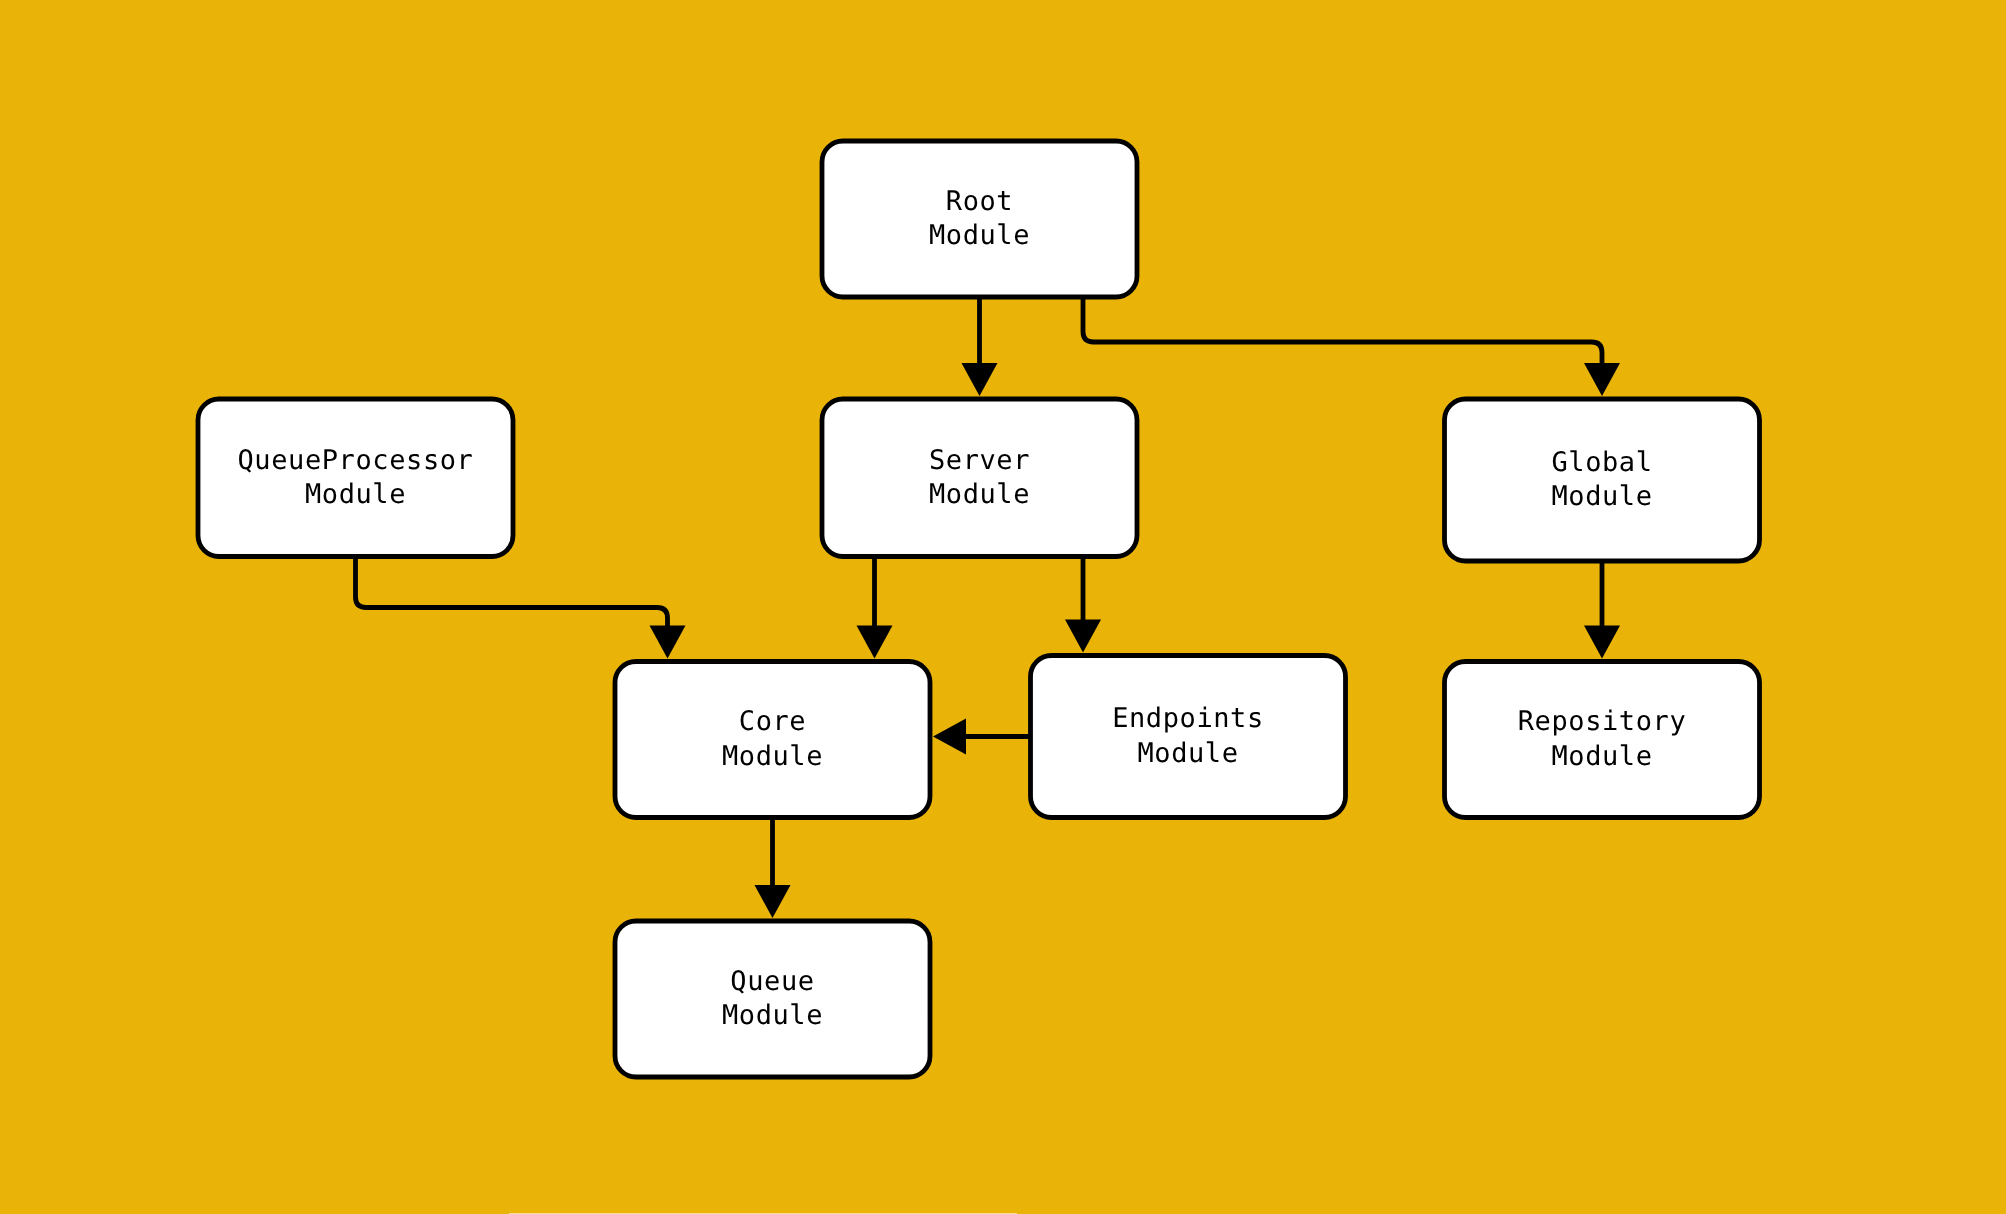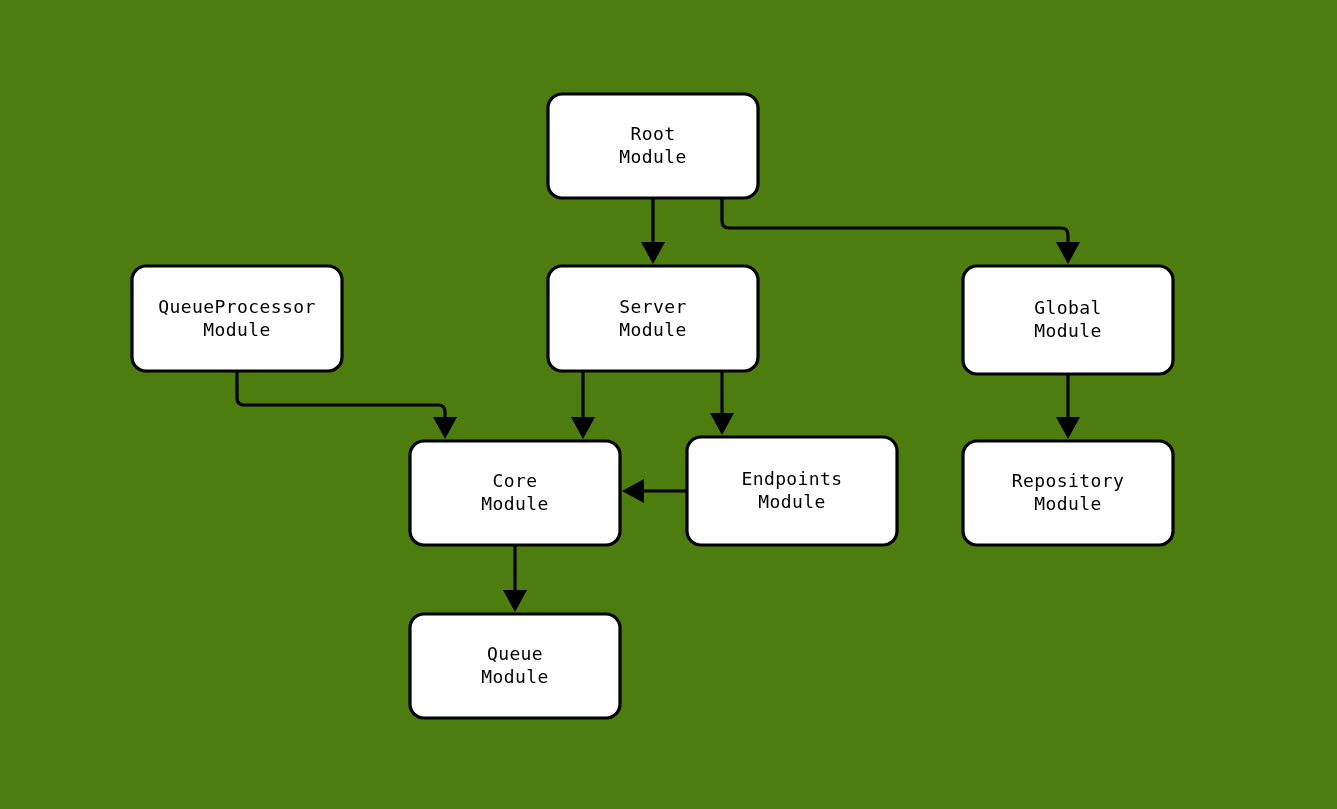--- a/index.html
+++ b/index.html
@@ -11,21 +11,21 @@
   body {
     width: 1337px;
     height: 809px;
     overflow: hidden;
     font-family: "DejaVu Sans Mono", "Liberation Mono", monospace;
   }
   #diagram-root {
     position: relative;
     width: 1337px;
     height: 809px;
-    background: #4d7c0f;
+    background: #eab308;
   }
   #diagram-svg {
     position: absolute;
     top: 0;
     left: 0;
     width: 1337px;
     height: 809px;
     display: block;
   }
   .node-rect {

